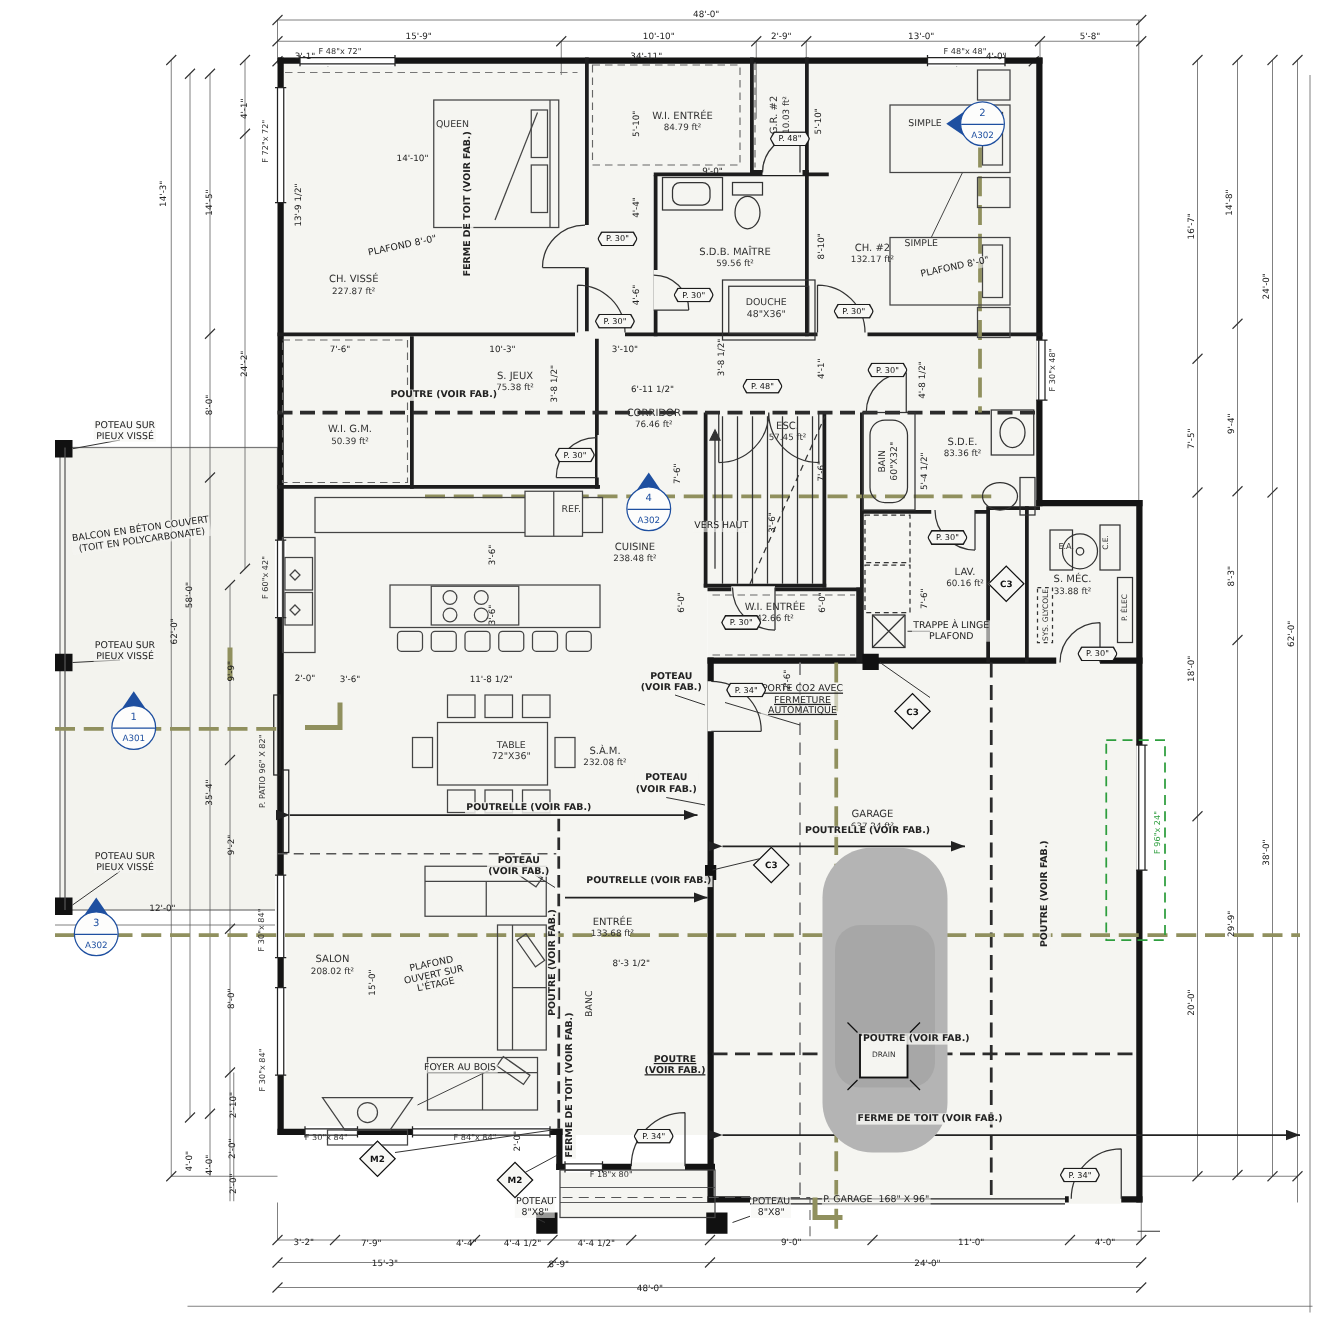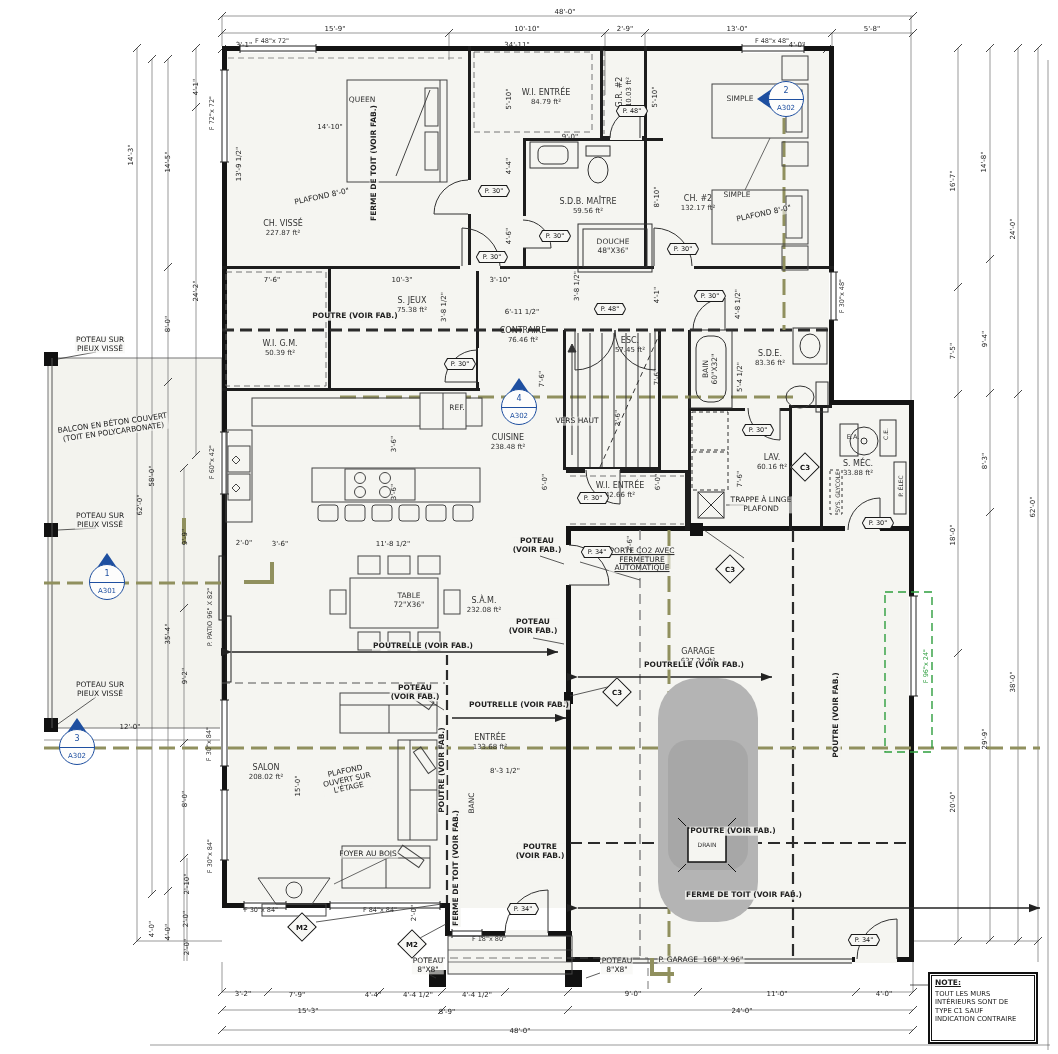--- a/index.html
+++ b/index.html
@@ -365,21 +365,21 @@
       <div class="lbl room" style="left: 624px; top: 92px; transform: translate(-50%, -50%) rotate(-90deg);"><span>G.R. #2</span>
 <span class="ar">10.03 ft²</span></div>
       <div class="lbl room" style="left: 698px; top: 203px;"><span>CH. #2</span>
 <span class="ar">132.17 ft²</span></div>
       <div class="lbl room" style="left: 588px; top: 206px;"><span>S.D.B. MAÎTRE</span>
 <span class="ar">59.56 ft²</span></div>
       <div class="lbl room" style="left: 412px; top: 305px;"><span>S. JEUX</span>
 <span class="ar">75.38 ft²</span></div>
       <div class="lbl room" style="left: 280px; top: 348px;"><span>W.I. G.M.</span>
 <span class="ar">50.39 ft²</span></div>
-      <div class="lbl room" style="left: 523px; top: 335px;"><span>CONTRAIRE</span>
+      <div class="lbl room" style="left: 523px; top: 335px;"><span>CORRIDOR</span>
 <span class="ar">76.46 ft²</span></div>
       <div class="lbl room" style="left: 630px; top: 345px;"><span>ESC.</span>
 <span class="ar">57.45 ft²</span></div>
       <div class="lbl room" style="left: 770px; top: 358px;"><span>S.D.E.</span>
 <span class="ar">83.36 ft²</span></div>
       <div class="lbl room" style="left: 508px; top: 442px;"><span>CUISINE</span>
 <span class="ar">238.48 ft²</span></div>
       <div class="lbl room" style="left: 620px; top: 490px;"><span>W.I. ENTRÉE</span>
 <span class="ar">42.66 ft²</span></div>
       <div class="lbl room" style="left: 772px; top: 462px;"><span>LAV.</span>
@@ -389,21 +389,21 @@
       <div class="lbl room" style="left: 484px; top: 605px;"><span>S.À.M.</span>
 <span class="ar">232.08 ft²</span></div>
       <div class="lbl room" style="left: 698px; top: 656px;"><span>GARAGE</span>
 <span class="ar">637.24 ft²</span></div>
       <div class="lbl room" style="left: 266px; top: 772px;"><span>SALON</span>
 <span class="ar">208.02 ft²</span></div>
       <div class="lbl room" style="left: 490px; top: 742px;"><span>ENTRÉE</span>
 <span class="ar">133.68 ft²</span></div>
       <div class="lbl ann" style="left: 355px; top: 316px;">POUTRE (VOIR FAB.)</div>
       <div class="lbl ann" style="left: 442px; top: 770px; transform: translate(-50%, -50%) rotate(-90deg);">POUTRE (VOIR FAB.)</div>
-      <div class="lbl ann" style="left: 540px; top: 852px;">POUTRE
+      <div class="lbl ann" style="left: 540px; top: 852px; text-decoration: underline;">POUTRE
 (VOIR FAB.)</div>
       <div class="lbl ann" style="left: 836px; top: 715px; transform: translate(-50%, -50%) rotate(-90deg);">POUTRE (VOIR FAB.)</div>
       <div class="lbl ann" style="left: 733px; top: 831px;">POUTRE (VOIR FAB.)</div>
       <div class="lbl ann" style="left: 423px; top: 646px;">POUTRELLE (VOIR FAB.)</div>
       <div class="lbl ann" style="left: 519px; top: 705px;">POUTRELLE (VOIR FAB.)</div>
       <div class="lbl ann" style="left: 694px; top: 665px;">POUTRELLE (VOIR FAB.)</div>
       <div class="lbl ann" style="left: 374px; top: 163px; transform: translate(-50%, -50%) rotate(-90deg);">FERME DE TOIT (VOIR FAB.)</div>
       <div class="lbl ann" style="left: 456px; top: 868px; transform: translate(-50%, -50%) rotate(-90deg);">FERME DE TOIT (VOIR FAB.)</div>
       <div class="lbl ann" style="left: 744px; top: 895px;">FERME DE TOIT (VOIR FAB.)</div>
       <div class="lbl ann" style="left: 537px; top: 546px;">POTEAU
@@ -626,22 +626,13 @@
       </div>
       <div class="secmark" style="left: 519px; top: 407px;">
         <div class="tri tri-up"></div>
         <div class="circ">
           <span class="num">4</span>
           <span class="sheet">A302</span>
         </div>
       </div>
     </div>
 
-<div class="notebox">
-  <div class="inner">
-    <div class="notetitle">NOTE:</div>
-    <div class="notebody">TOUT LES MURS
-INTÉRIEURS SONT DE
-TYPE C1 SAUF
-INDICATION CONTRAIRE</div>
-  </div>
 </div>
-</div>
 
 </body></html>

